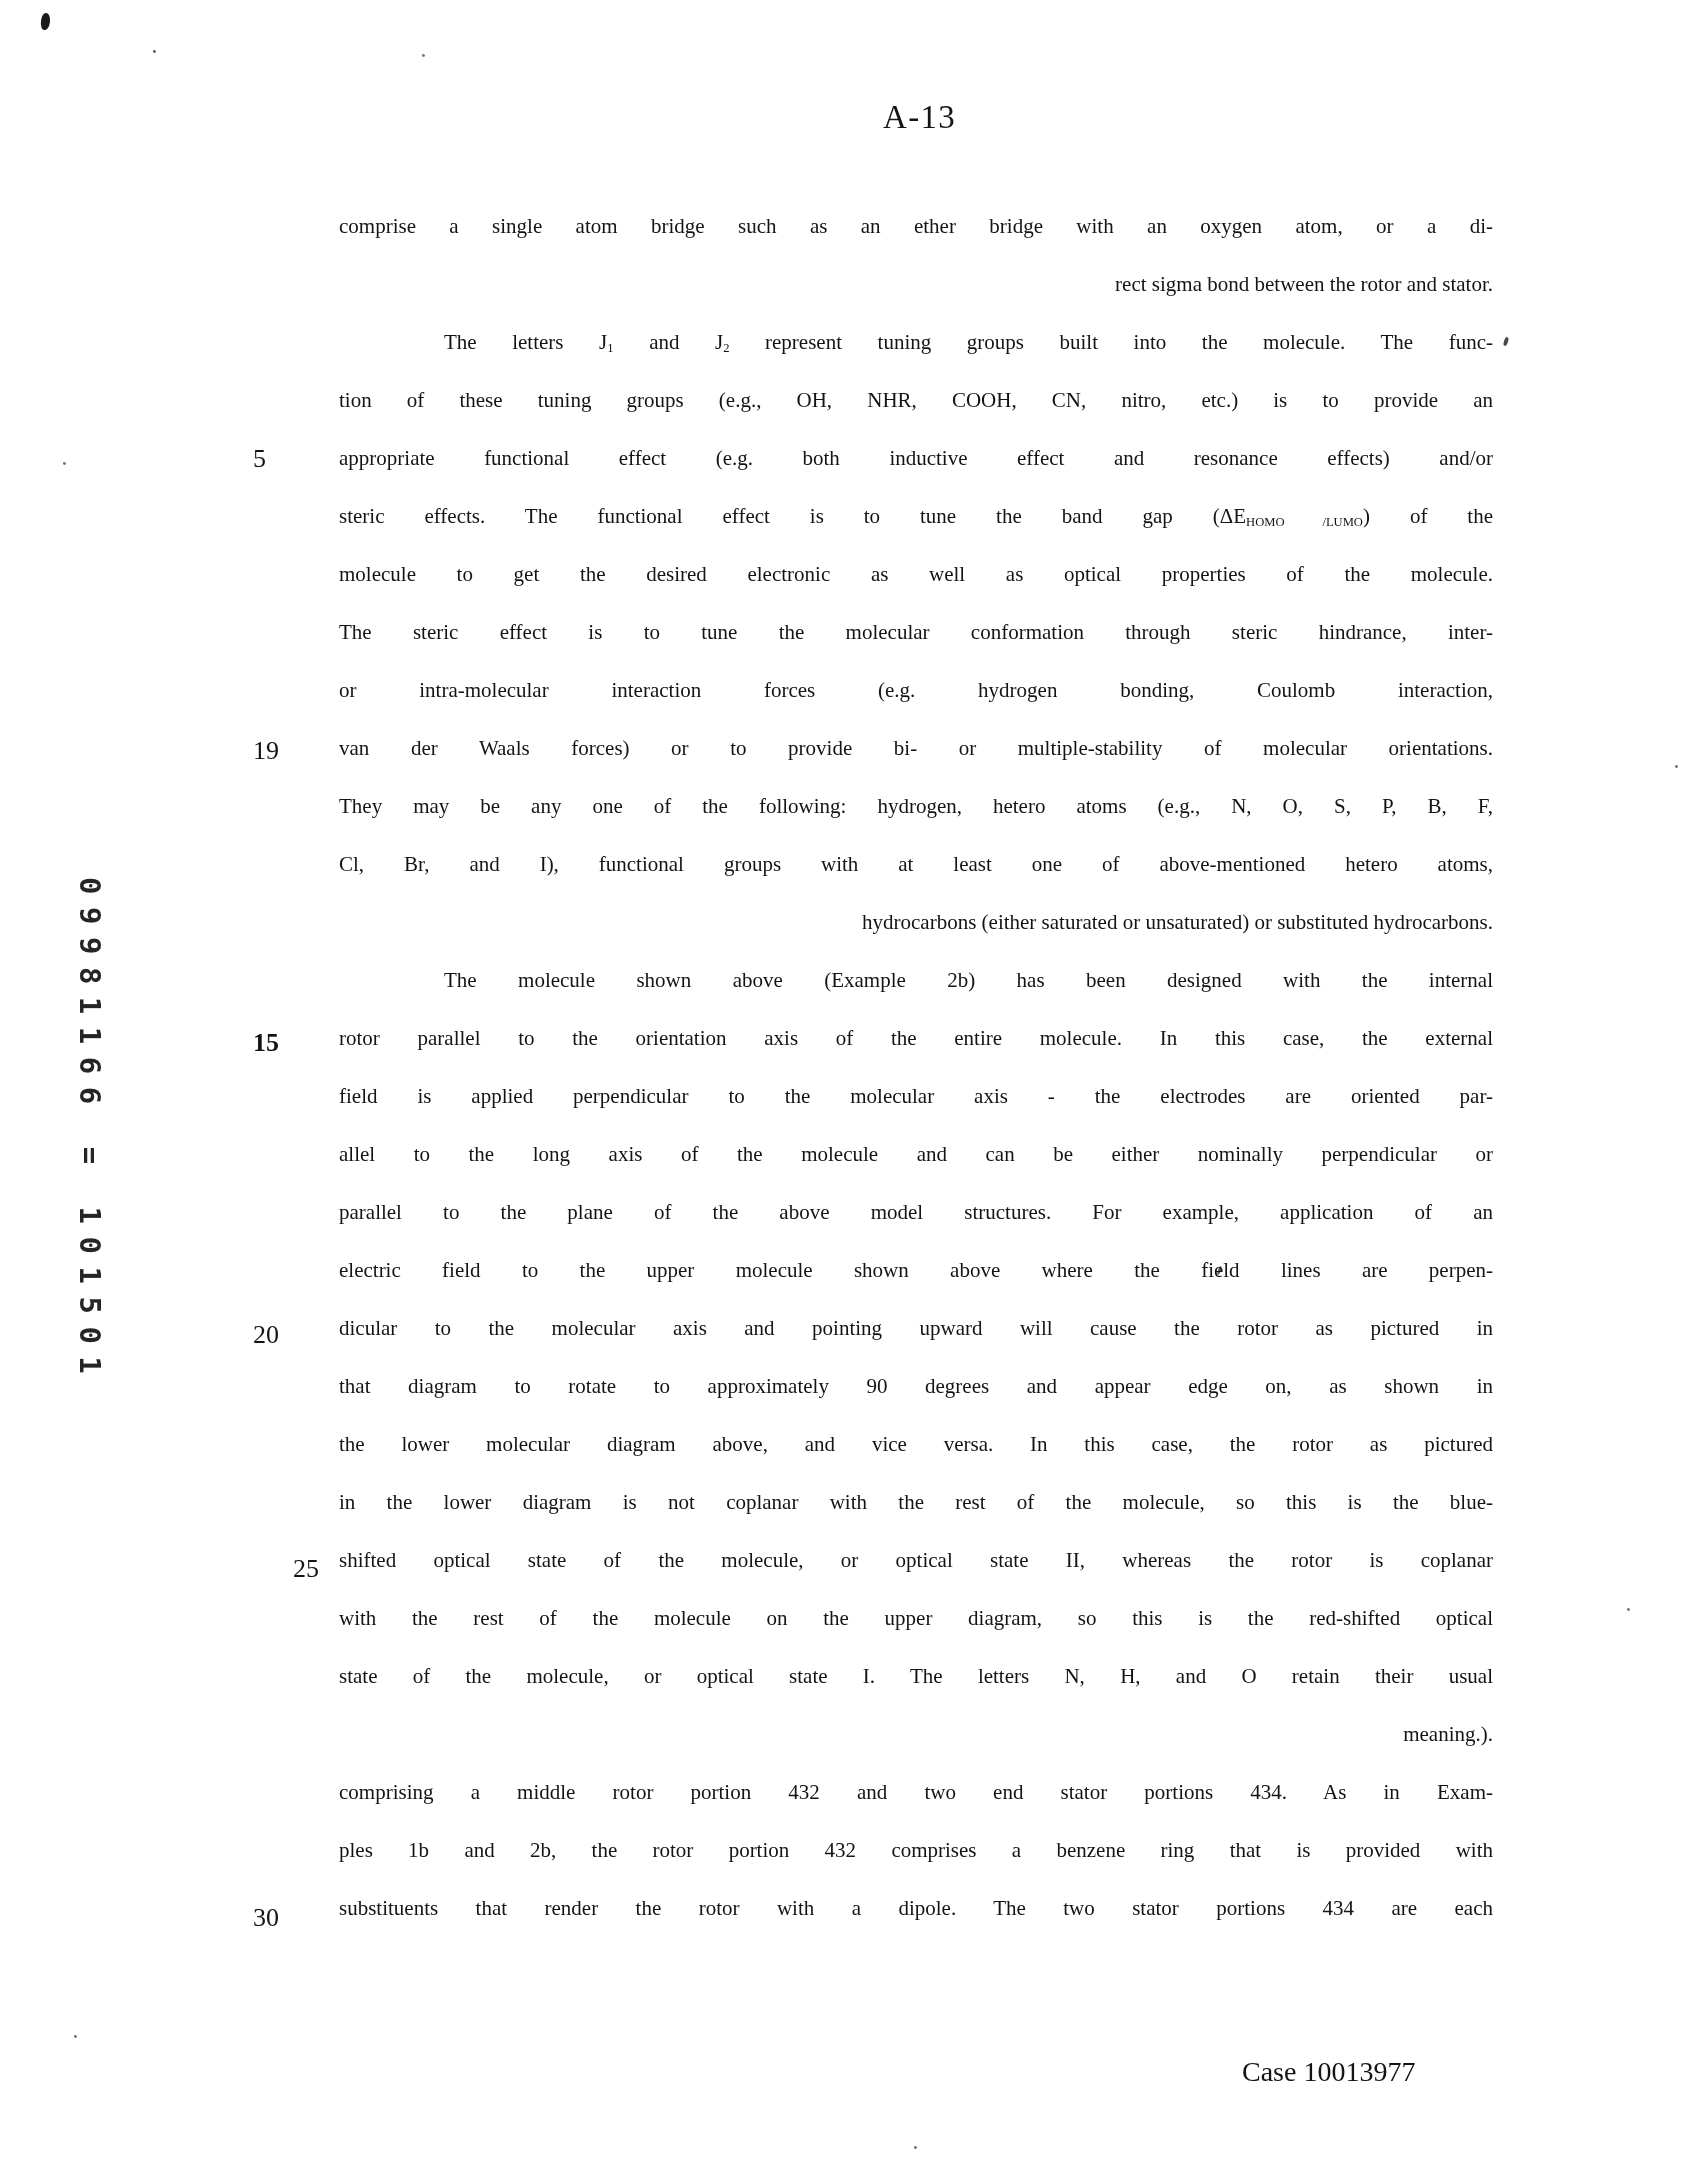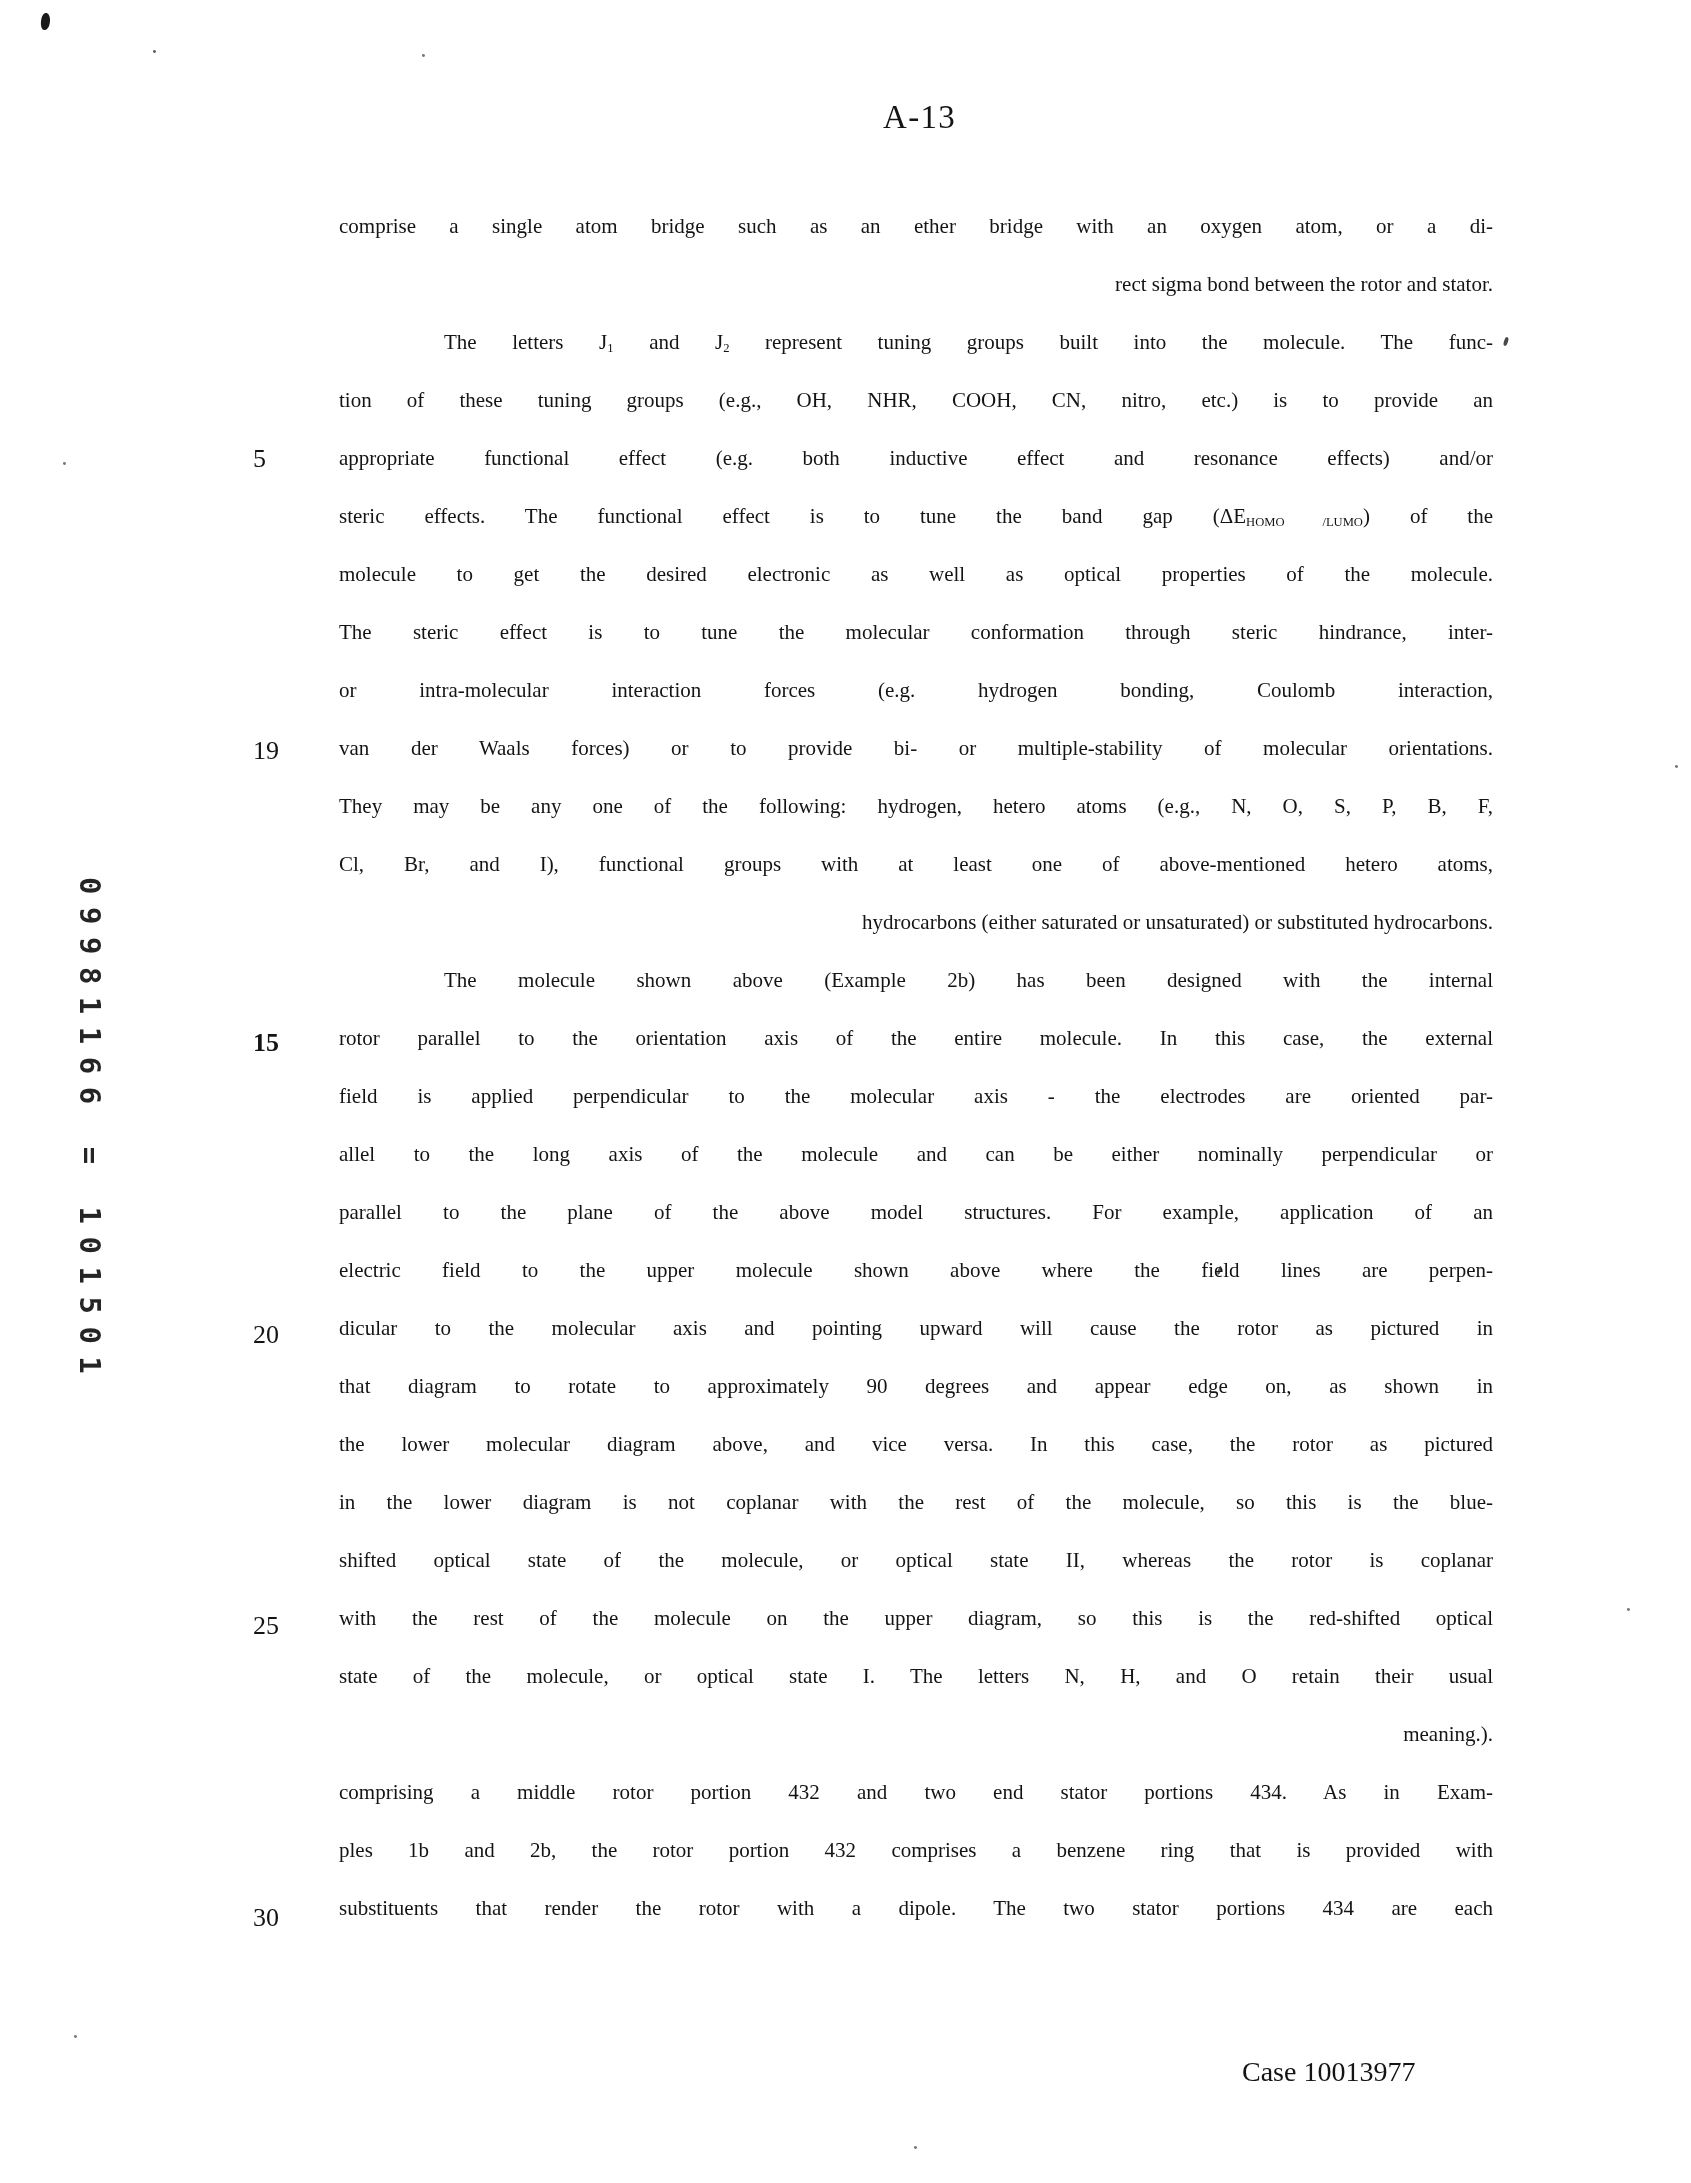--- a/index.html
+++ b/index.html
@@ -122,21 +122,21 @@
 
   <div class="page-header">A-13</div>
 
   <div class="stamp">09981166 = 101501</div>
 
   <div class="line-number-column">
       <div class="line-number" style="top: 233px;">5</div>
       <div class="line-number" style="top: 525px;">19</div>
       <div class="line-number" style="top: 817px; font-weight: bold;">15</div>
       <div class="line-number" style="top: 1109px;">20</div>
-      <div class="line-number" style="top: 1400px;">25</div>
+      <div class="line-number" style="top: 1343px; margin-left: 40px;">25</div>
       <div class="line-number" style="top: 1692px;">30</div>
     </div>
 
   <div class="body-text">
       <div class="line justify">comprise a single atom bridge such as an ether bridge with an oxygen atom, or a di-</div>
       <div class="line">rect sigma bond between the rotor and stator.</div>
       <div class="line justify indent">The letters J<sub>1</sub> and J<sub>2</sub> represent tuning groups built into the molecule. The func-</div>
       <div class="line justify">tion of these tuning groups (e.g., OH, NHR, COOH, CN, nitro, etc.) is to provide an</div>
       <div class="line justify">appropriate functional effect (e.g. both inductive effect and resonance effects) and/or</div>
       <div class="line justify">steric effects. The functional effect is to tune the band gap (ΔE<sub>HOMO /LUMO</sub>) of the</div>

